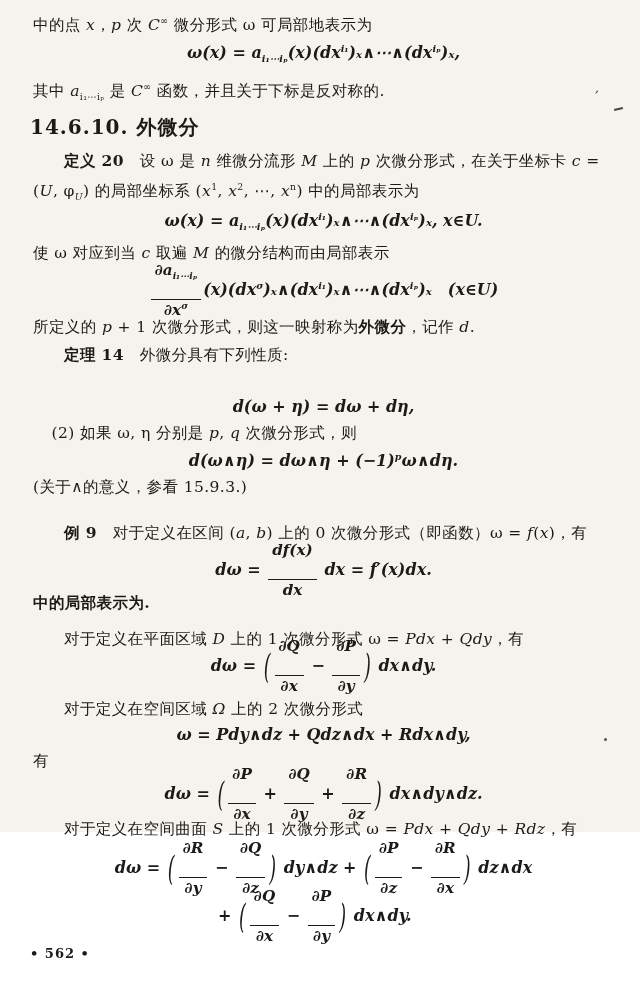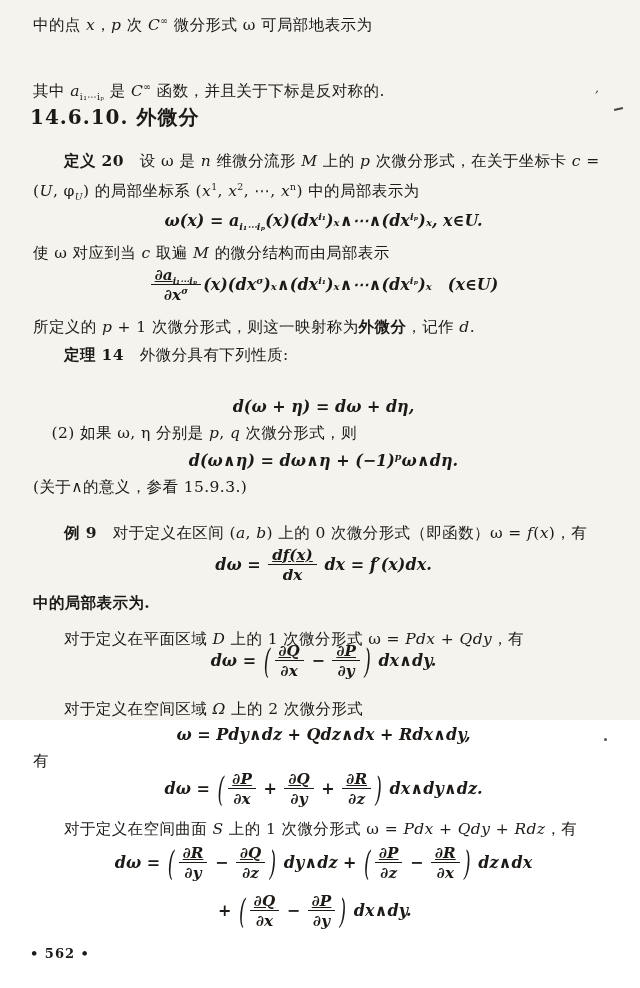--- a/index.html
+++ b/index.html
@@ -1,49 +1,50 @@
 <!DOCTYPE html>
 <html><head>
 <meta charset="utf-8">
 <style>
   html,body{margin:0;padding:0;}
   body{width:640px;height:988px;overflow:hidden;font-family:"DejaVu Serif",serif;}
-  .page{position:relative;width:640px;height:720px;background:#f5f3ee;color:#1c1916;}
+  .page{position:relative;width:640px;height:832px;background:#f5f3ee;color:#1c1916;}
   .block{position:absolute;left:33px;right:26px;}
   .textline{font-size:15.5px;line-height:30px;letter-spacing:.4px;}
   .ind2{text-indent:2em;}
   .ind1{text-indent:1.2em;}
   .c{text-align:center;}
   .heading{font-size:20px;font-weight:bold;letter-spacing:1px;}
   .formula{font-style:italic;font-weight:bold;font-size:16px;line-height:26px;}
   .formula.tall{line-height:46px;}
   sup,sub{font-size:60%;line-height:0;}
   sup{vertical-align:super;}
   sub{vertical-align:sub;}
   b{font-weight:bold;}
   i{font-style:italic;}
   .frac{display:inline-block;text-align:center;vertical-align:middle;line-height:1.15;font-size:.95em;margin:0 2px;}
-  .fn{display:block;border-bottom:1.5px solid currentColor;padding:0 4px 0;text-decoration:underline;}
+  .fn{display:block;border-bottom:1.5px solid currentColor;padding:0 4px 20px;}
   .fd{display:block;padding:2px 4px 0;}
   .bp{display:inline-block;font-size:1.1em;transform:scaleY(1.9);vertical-align:middle;margin:0 2px;font-weight:normal;}
   .pageno{font-size:13px;letter-spacing:1px;font-weight:bold;}
   .artifact{position:absolute;color:#3a3733;}
   .a1{left:594px;top:88px;font-size:13px;transform:rotate(12deg);}
   .a2{left:614px;top:108px;width:9px;height:2px;background:#4a453f;transform:rotate(-14deg);}
   .a3{left:604px;top:738px;width:3px;height:3px;background:#57524b;border-radius:50%;}
 </style>
 </head>
 <body>
 
 <div class="page" style="background: rgb(245, 243, 238); color: rgb(28, 25, 22);">
 
   <div class="block textline" style="top:10px;">中的点 <i>x</i>，<i>p</i> 次 <i>C</i><sup>∞</sup> 微分形式 ω 可局部地表示为</div>
+  <div class="block formula c" style="top:40px;">ω(x) = a<sub>i₁⋯iₚ</sub>(x)(dx<sup>i₁</sup>)ₓ∧⋯∧(dx<sup>iₚ</sup>)ₓ,</div>
   <div class="block textline" style="top:76px;">其中 <i>a</i><sub>i₁⋯iₚ</sub> 是 <i>C</i><sup>∞</sup> 函数，并且关于下标是反对称的.</div>
 
-  <div class="block heading" style="top:104px;left:30px;">14.6.10. <b>外微分</b></div>
+  <div class="block heading" style="top:114px;left:30px;">14.6.10. <b>外微分</b></div>
 
   <div class="block textline ind2" style="top:146px;"><b>定义 20</b>　设 ω 是 <i>n</i> 维微分流形 <i>M</i> 上的 <i>p</i> 次微分形式，在关于坐标卡 <i>c</i> = (<i>U</i>, φ<sub><i>U</i></sub>) 的局部坐标系 (<i>x</i><sup>1</sup>, <i>x</i><sup>2</sup>, ⋯, <i>x</i><sup>n</sup>) 中的局部表示为</div>
   <div class="block formula c" style="top:208px;">ω(x) = a<sub>i₁⋯iₚ</sub>(x)(dx<sup>i₁</sup>)ₓ∧⋯∧(dx<sup>iₚ</sup>)ₓ, x∈U.</div>
 
   <div class="block textline" style="top:238px;">使 ω 对应到当 <i>c</i> 取遍 <i>M</i> 的微分结构而由局部表示</div>
   <div class="block formula tall c" style="top:262px;"><span class="frac"><span class="fn">∂a<sub>i₁⋯iₚ</sub></span><span class="fd">∂x<sup>σ</sup></span></span>(x)(dx<sup>σ</sup>)ₓ∧(dx<sup>i₁</sup>)ₓ∧⋯∧(dx<sup>iₚ</sup>)ₓ　(x∈U)</div>
   <div class="block textline" style="top:312px;">所定义的 <i>p</i> + 1 次微分形式，则这一映射称为<b>外微分</b>，记作 <i>d</i>.</div>
 
   <div class="block textline ind2" style="top:340px;"><b>定理 14</b>　外微分具有下列性质:</div>
   <div class="block formula c" style="top:394px;">d(ω + η) = dω + dη,</div>

